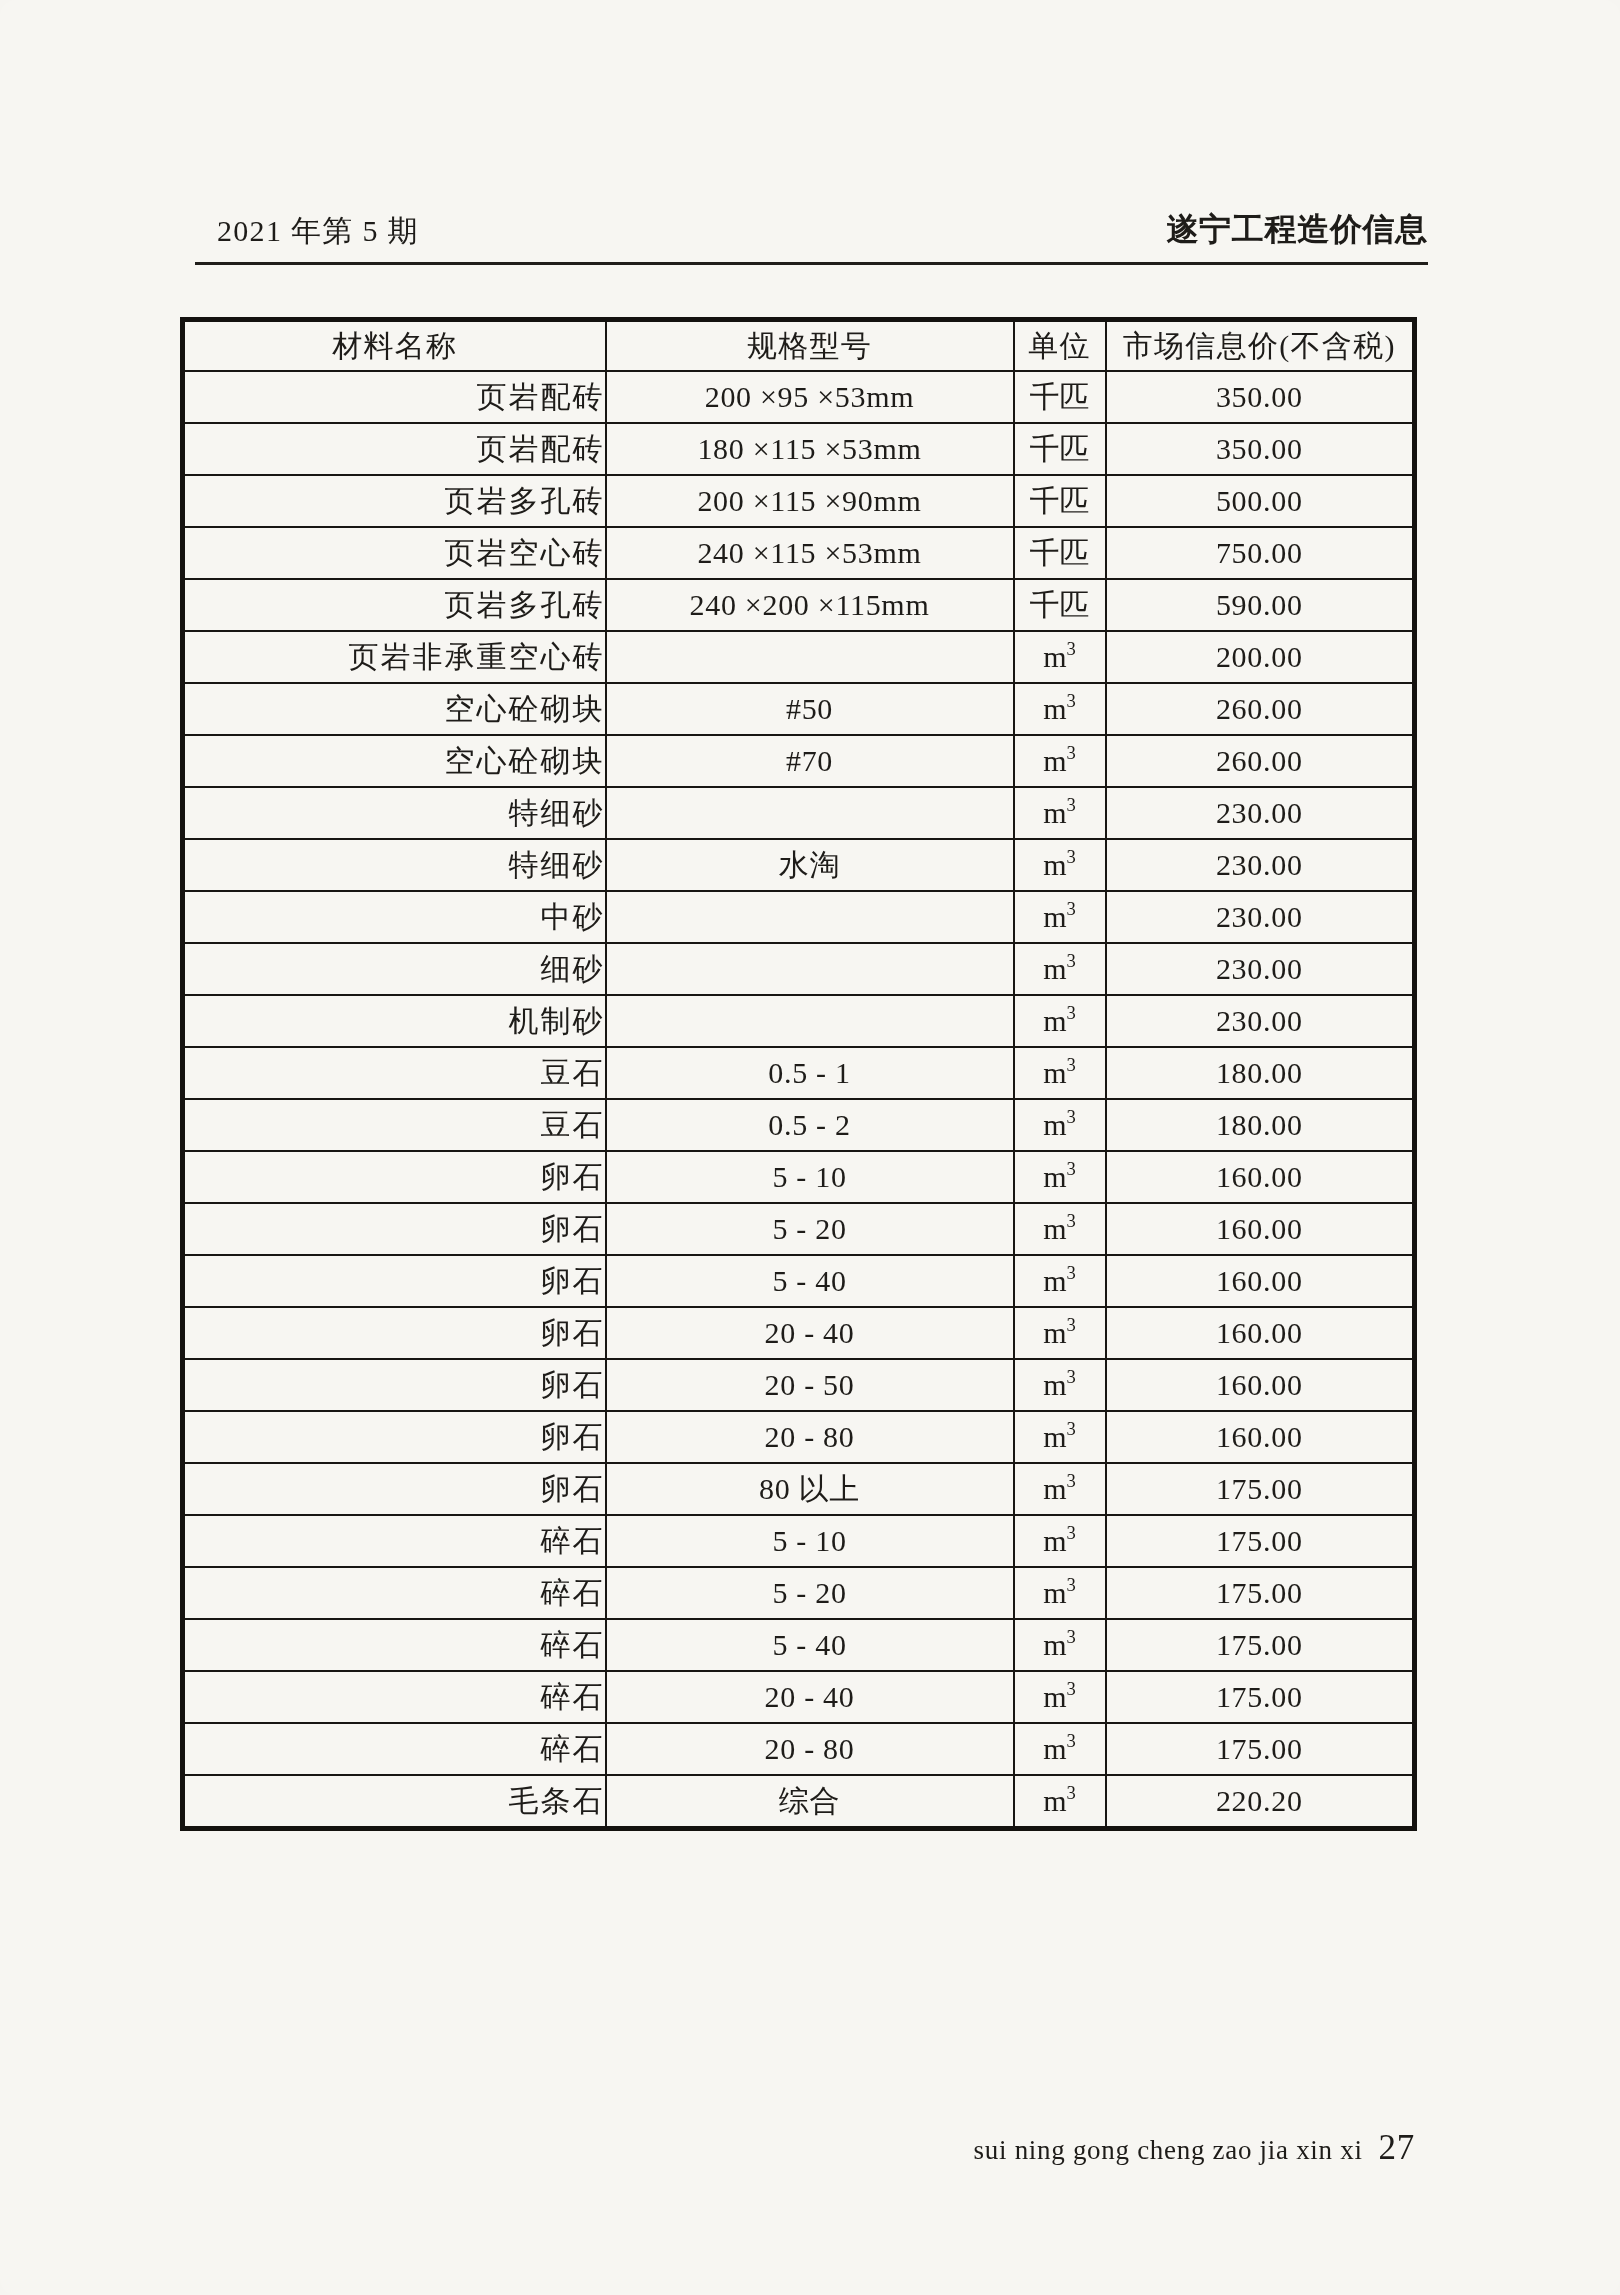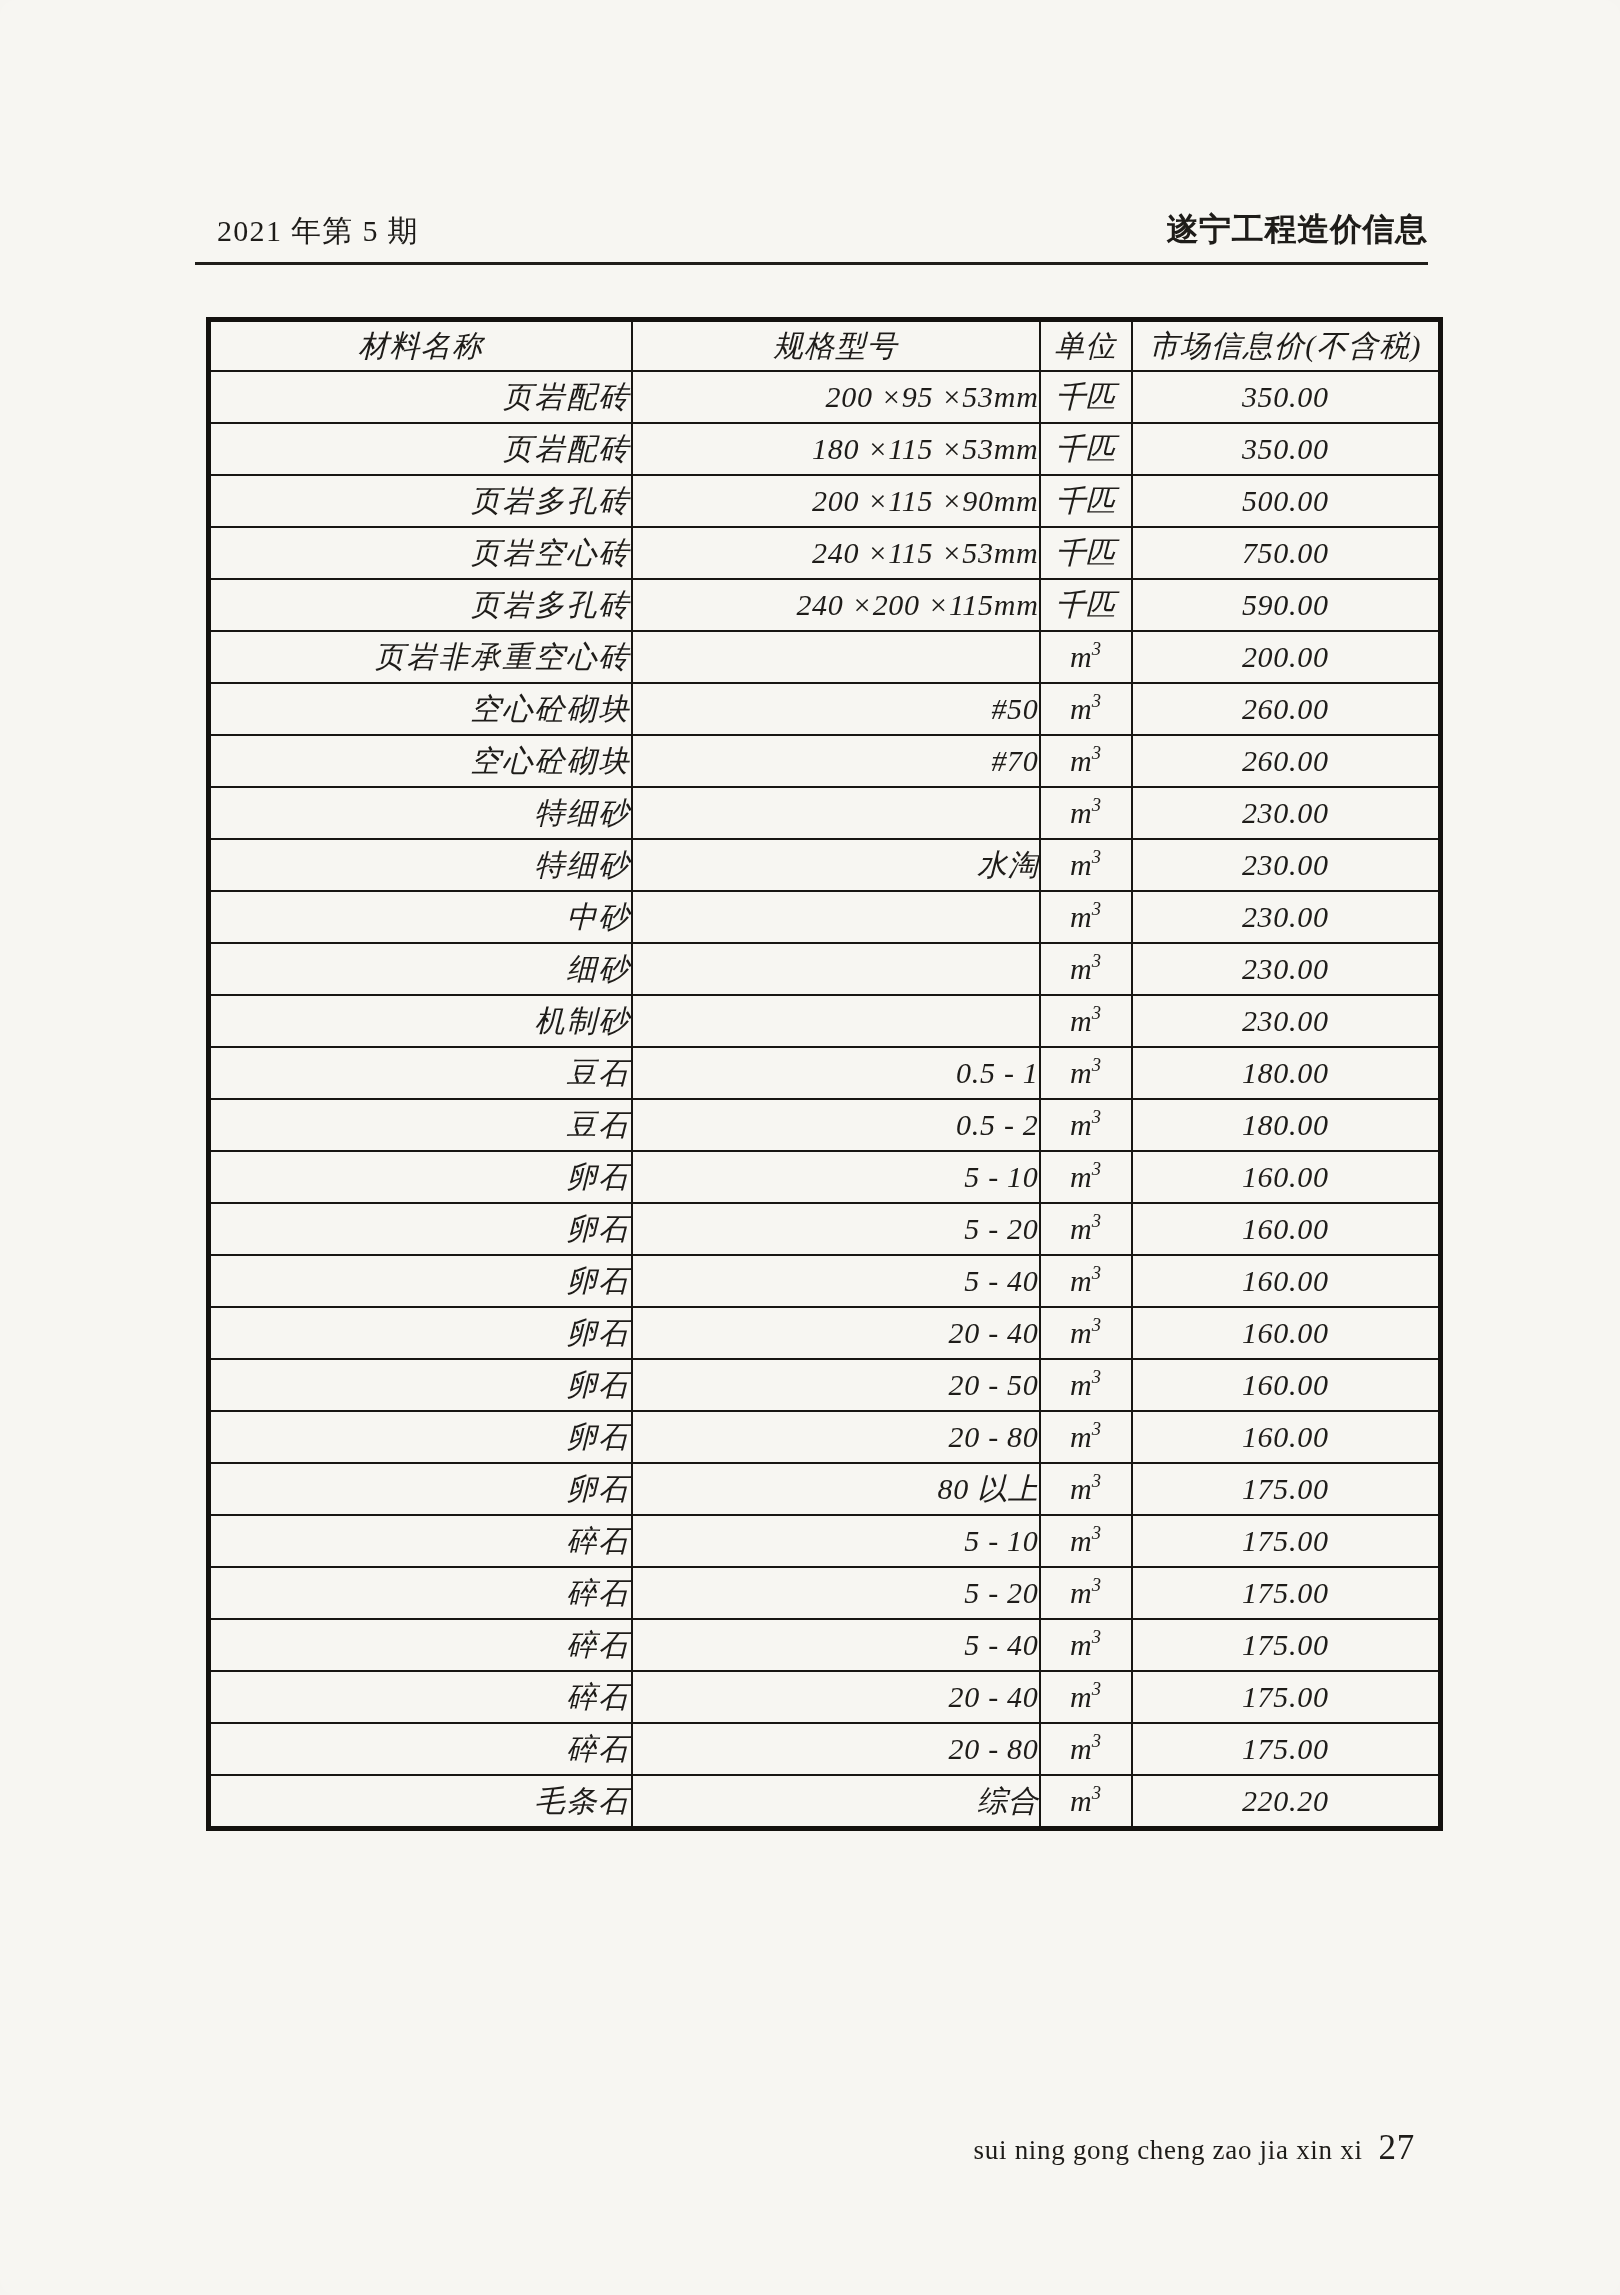--- a/index.html
+++ b/index.html
@@ -39,27 +39,26 @@
     position: absolute;
     left: 195px;
     top: 262px;
     width: 1233px;
     height: 3.3px;
     background: #201e1b;
   }
   
   table.price-table {
     position: absolute;
-    left: 206px;
+    left: 180px;
     top: 317px;
     width: 1232px;
     border-collapse: collapse;
     table-layout: fixed;
     border: 5.2px solid #14120f;
-    font-style: italic;
   }
   table.price-table th,
   table.price-table td {
     border: 2.6px solid #181613;
     border-left-width: 2px;
     border-right-width: 2px;
     vertical-align: middle;
     font-size: 30px;
     line-height: 1;
     overflow: hidden;
@@ -74,21 +73,21 @@
   }
   table.price-table td {
     height: 50px;
   }
   td.name {
     text-align: right;
     padding-left: 15.7px;
     letter-spacing: 2px;
   }
   td.spec {
-    text-align: right;
+    text-align: center;
     padding-left: 11.8px;
     letter-spacing: 0.7px;
   }
   td.unit {
     text-align: center;
   }
   td.price {
     text-align: center;
     letter-spacing: 0.7px;
   }

